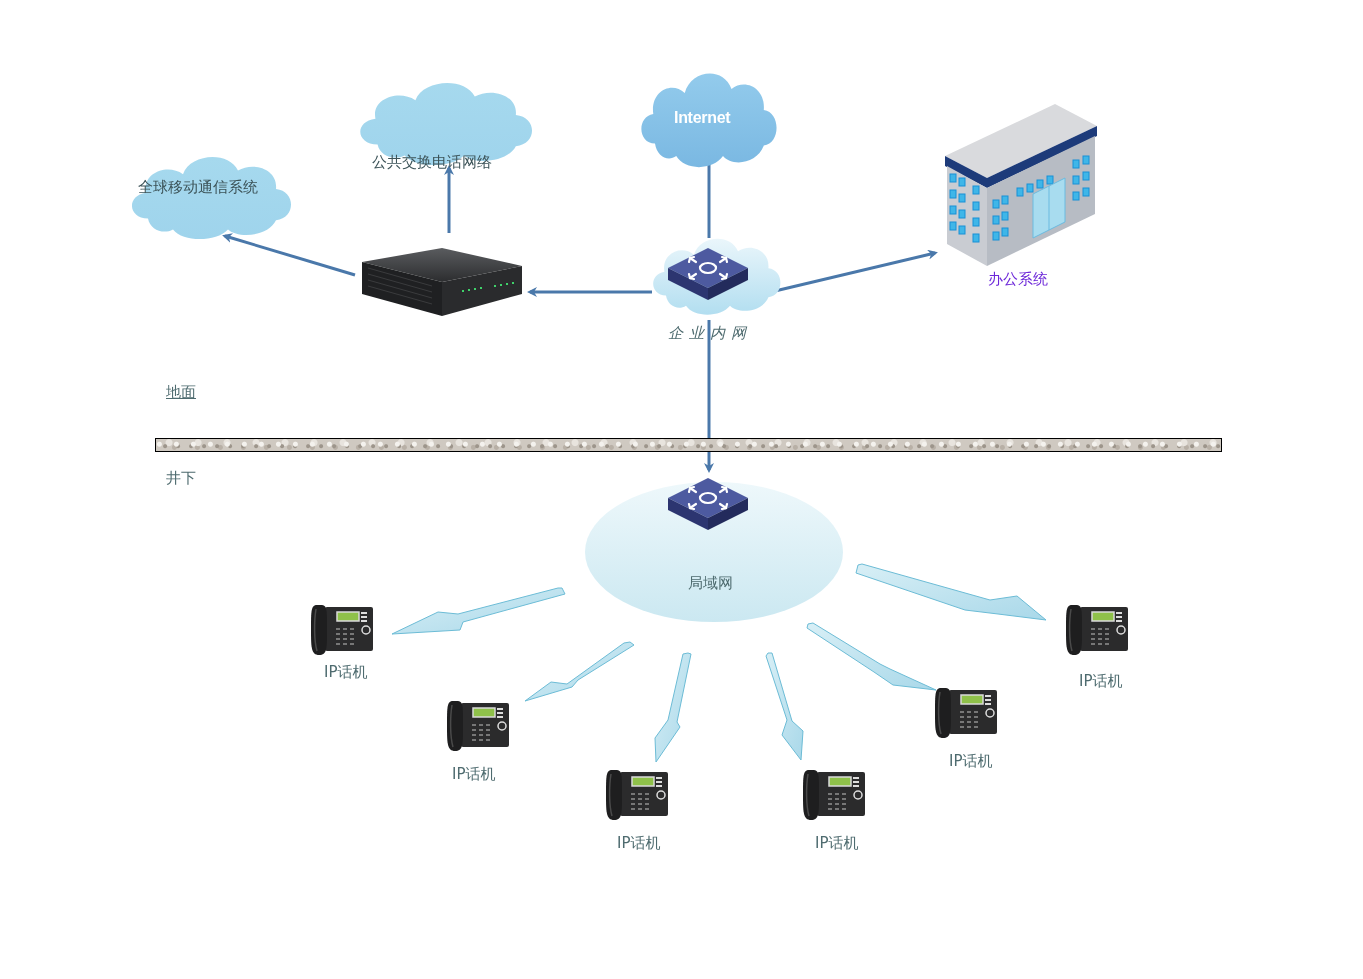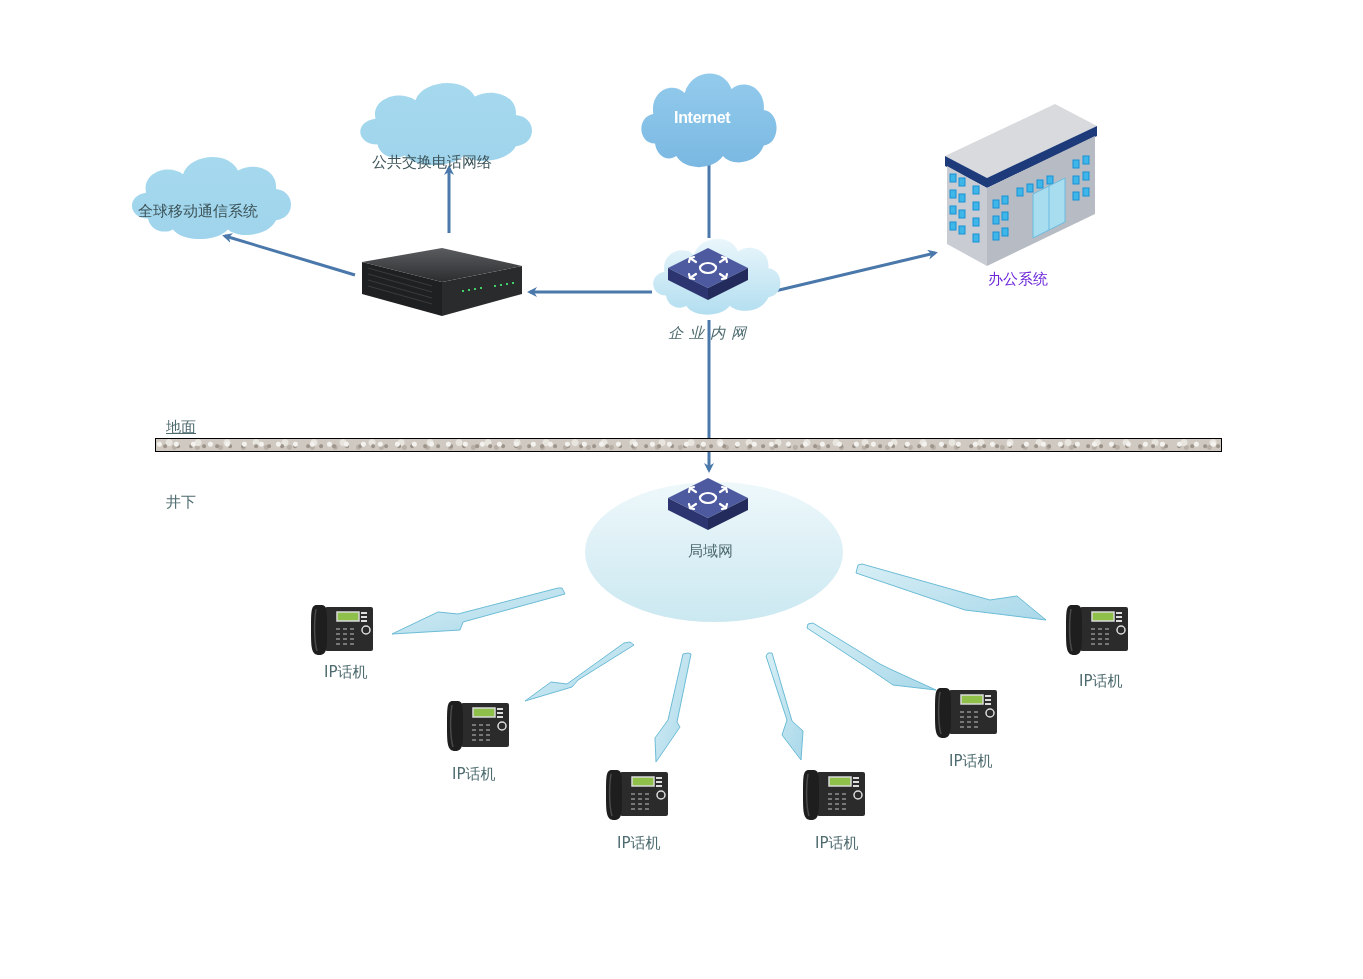--- a/index.html
+++ b/index.html
@@ -214,28 +214,28 @@
   <g transform="translate(935,684)">
         <use href="#phoneshape"></use>
       </g>
   <g transform="translate(1066,601)">
         <use href="#phoneshape"></use>
       </g>
 </svg>
 
 <div class="ground"></div>
 
-<div class="lbl cloud-lbl" style="left:138px;top:202px;">全球移动通信系统</div>
+<div class="lbl cloud-lbl" style="left:138px;top:178px;">全球移动通信系统</div>
 <div class="lbl cloud-lbl" style="left:372px;top:113px;margin-top:40px;">公共交换电话网络</div>
 <div class="lbl inet-lbl" style="left:674px;top:109px;">Internet</div>
 <div class="lbl spaced" style="left:668px;top:324px;">企业内网</div>
 <div class="lbl lbl-dark" style="left:988px;top:270px;">办公系统</div>
-<div class="lbl" style="left:166px;top:418px;text-decoration:underline;">地面</div>
-<div class="lbl" style="left:166px;top:469px;margin-top:24px;">井下</div>
-<div class="lbl" style="left:688px;top:542px;">局域网</div>
+<div class="lbl" style="left:166px;top:383px;text-decoration:underline;">地面</div>
+<div class="lbl" style="left:166px;top:469px;">井下</div>
+<div class="lbl" style="left:688px;top:574px;">局域网</div>
 
 <div class="lbl" style="left:324px;top:663px;">IP话机</div>
 <div class="lbl" style="left:452px;top:765px;">IP话机</div>
 <div class="lbl" style="left:617px;top:834px;">IP话机</div>
 <div class="lbl" style="left:815px;top:834px;">IP话机</div>
 <div class="lbl" style="left:949px;top:752px;">IP话机</div>
 <div class="lbl" style="left:1079px;top:672px;">IP话机</div>
 </div>
 
 </body></html>

